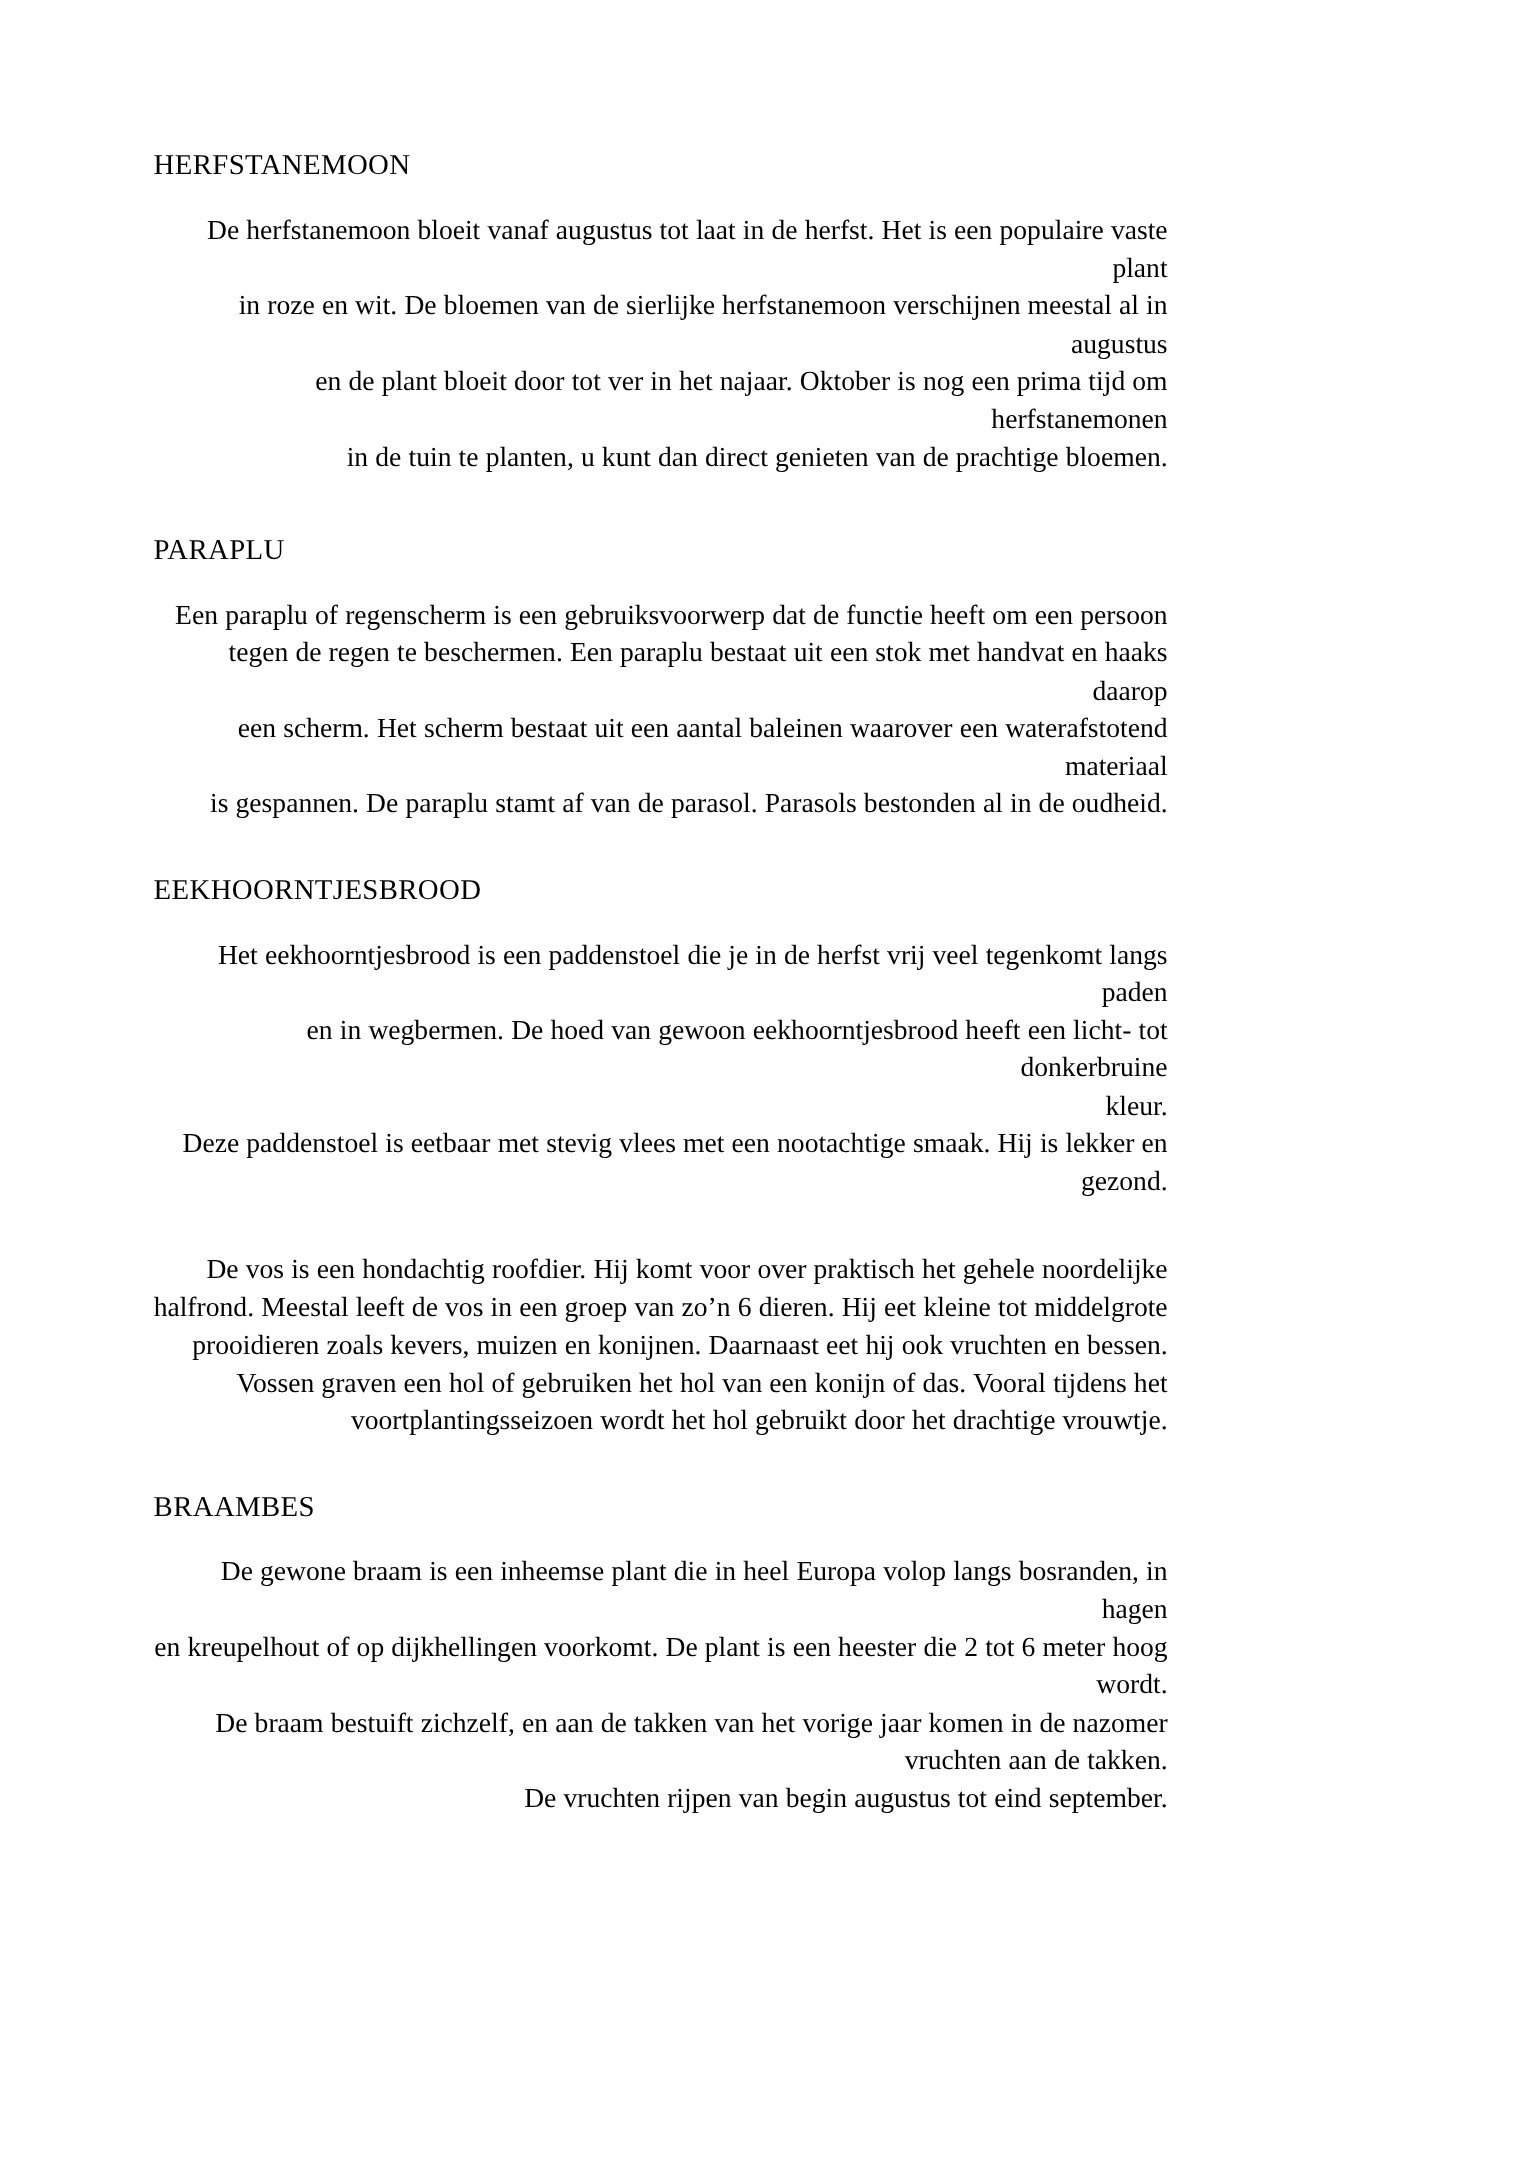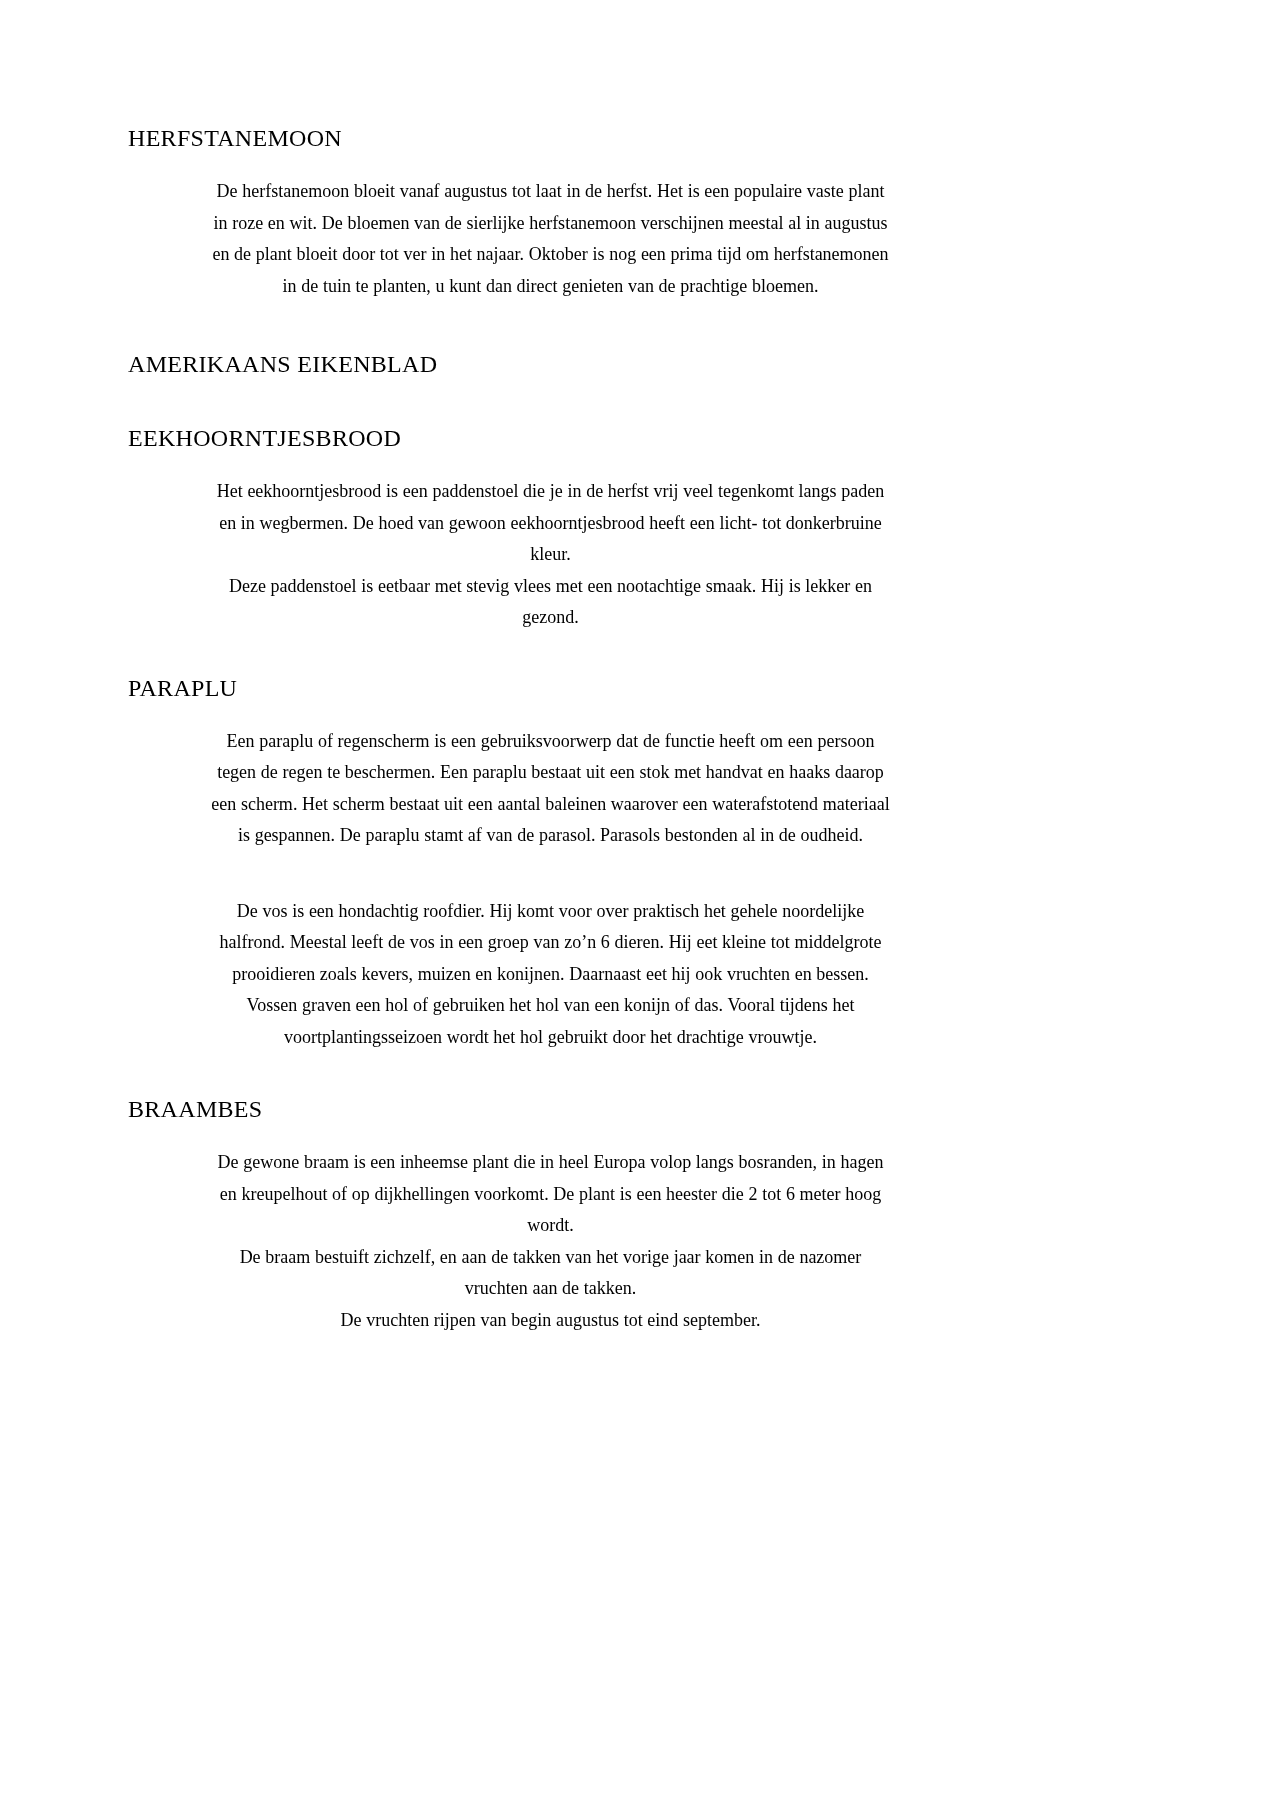--- a/index.html
+++ b/index.html
@@ -34,25 +34,25 @@
   }
   .heading {
     font-size: 24px;
     line-height: 1.0;
     letter-spacing: 0.3px;
     font-weight: normal;
     margin: 0 0 26px 0;
     white-space: pre;
   }
   .body-text {
-    font-size: 18px;
+    font-size: 23px;
     line-height: 31.5px;
     margin: 0;
     white-space: pre-line;
-    text-align: center;
+    text-align: right;
     word-spacing: 0.2px;
   }
   
   .sec-herfstanemoon { margin-bottom: 50px; }
   .sec-eikenblad     { margin-bottom: 50px; }
   .sec-eekhoorn      { margin-bottom: 42px; }
   .sec-paraplu       { margin-bottom: 44px; }
   .sec-vos           { margin-bottom: 44px; }
 </style>
 </head>
@@ -63,38 +63,37 @@
 
     <div class="section sec-herfstanemoon">
       <h2 class="heading">HERFSTANEMOON</h2>
       <p class="body-text">De herfstanemoon bloeit vanaf augustus tot laat in de herfst. Het is een populaire vaste plant
 in roze en wit. De bloemen van de sierlijke herfstanemoon verschijnen meestal al in augustus
 en de plant bloeit door tot ver in het najaar. Oktober is nog een prima tijd om herfstanemonen
 in de tuin te planten, u kunt dan direct genieten van de prachtige bloemen.</p>
     </div>
 
     <div class="section sec-eikenblad">
-      <h2 class="heading">AMERIKAANS EIKENBLAD</h2>
+    </div>
+
+    <div class="section sec-paraplu">
+      <h2 class="heading">PARAPLU</h2>
+      <p class="body-text">Een paraplu of regenscherm is een gebruiksvoorwerp dat de functie heeft om een persoon
+tegen de regen te beschermen. Een paraplu bestaat uit een stok met handvat en haaks daarop
+een scherm. Het scherm bestaat uit een aantal baleinen waarover een waterafstotend materiaal
+is gespannen. De paraplu stamt af van de parasol. Parasols bestonden al in de oudheid.</p>
     </div>
 
     <div class="section sec-eekhoorn">
       <h2 class="heading">EEKHOORNTJESBROOD</h2>
       <p class="body-text">Het eekhoorntjesbrood is een paddenstoel die je in de herfst vrij veel tegenkomt langs paden
 en in wegbermen. De hoed van gewoon eekhoorntjesbrood heeft een licht- tot donkerbruine
 kleur.
 Deze paddenstoel is eetbaar met stevig vlees met een nootachtige smaak.  Hij is lekker en
 gezond.</p>
-    </div>
-
-    <div class="section sec-paraplu">
-      <h2 class="heading">PARAPLU</h2>
-      <p class="body-text">Een paraplu of regenscherm is een gebruiksvoorwerp dat de functie heeft om een persoon
-tegen de regen te beschermen. Een paraplu bestaat uit een stok met handvat en haaks daarop
-een scherm. Het scherm bestaat uit een aantal baleinen waarover een waterafstotend materiaal
-is gespannen. De paraplu stamt af van de parasol. Parasols bestonden al in de oudheid.</p>
     </div>
 
     <div class="section sec-vos">
       <p class="body-text">De vos is een hondachtig roofdier.  Hij komt voor over praktisch het gehele noordelijke
 halfrond. Meestal leeft de vos in een groep van zo’n 6 dieren.  Hij eet kleine tot middelgrote
 prooidieren zoals kevers, muizen en konijnen.  Daarnaast eet hij ook vruchten en bessen.
 Vossen graven een hol of gebruiken het hol van een konijn of das. Vooral tijdens het
 voortplantingsseizoen wordt het hol gebruikt door het drachtige vrouwtje.</p>
     </div>
 

